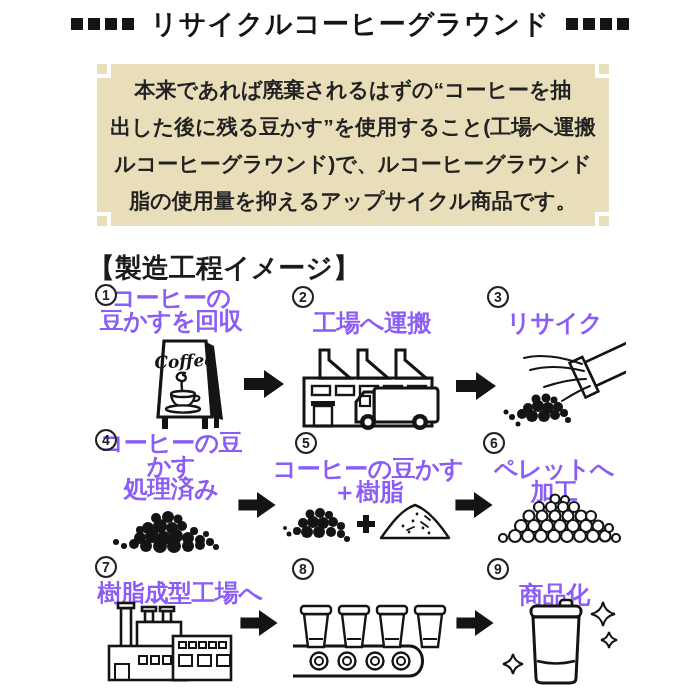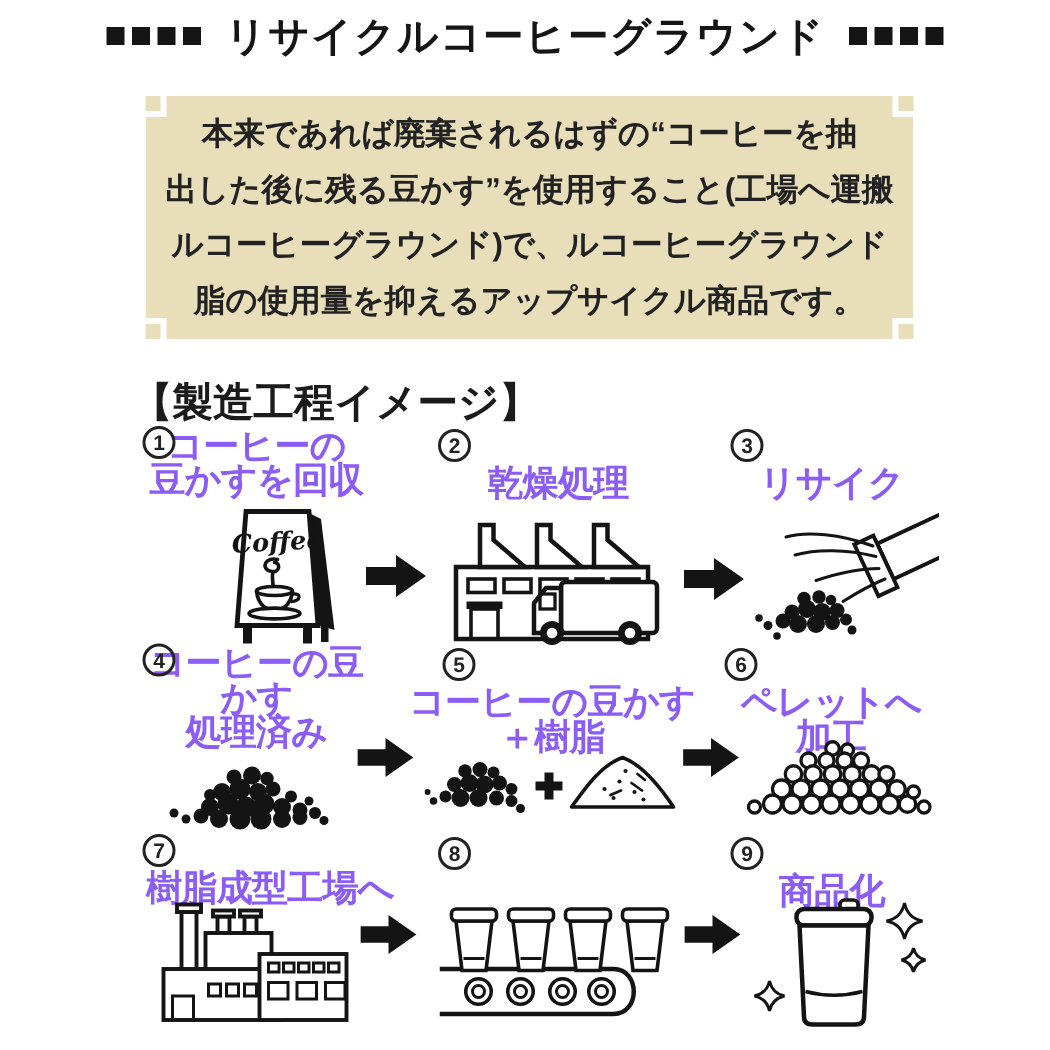--- a/index.html
+++ b/index.html
@@ -75,21 +75,21 @@
   <span class="num-circle">1</span>
   <div class="lines">
     <div class="line">コーヒーの</div>
     <div class="line">豆かすを回収</div>
   </div>
 </div>
 <div class="step-head" style="left:292px;top:288px;width:160px;">
   <span class="num-circle">2</span>
   <div class="lines">
     <div class="line"></div>
-    <div class="line">乾燥処理</div>
+    <div class="line">工場へ運搬</div>
   </div>
 </div>
 <div class="step-head" style="left:487px;top:288px;width:135px;">
   <span class="num-circle">3</span>
   <div class="lines">
     <div class="line"></div>
     <div class="line">リサイク</div>
   </div>
 </div>
 <div class="step-head" style="left:95px;top:431px;width:152px;">

